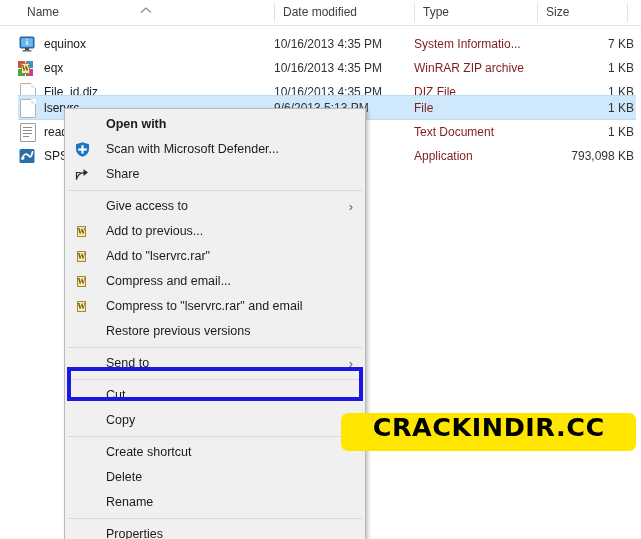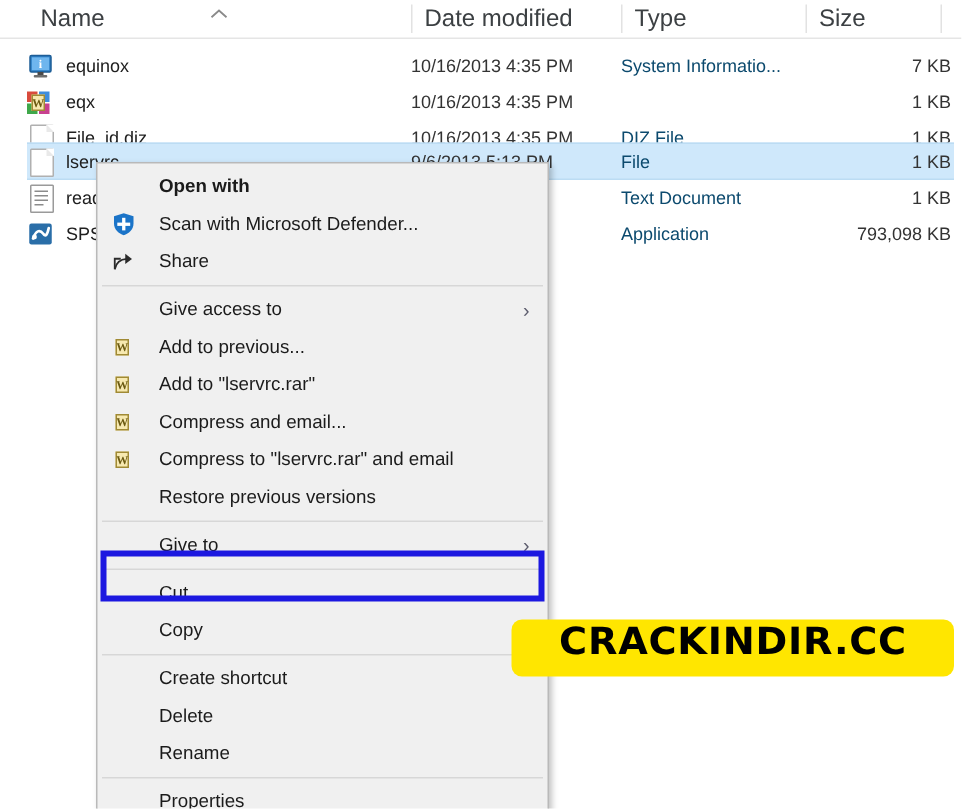--- a/index.html
+++ b/index.html
@@ -29,21 +29,21 @@
     width: 641px;
     height: 25px;
     background: #ffffff;
     border-bottom: 1px solid #e5e5e5;
   }
   .col-header .col {
     position: absolute;
     top: 0;
     height: 25px;
     line-height: 25px;
-    font-size: 16px;
+    font-size: 12px;
     color: #3c4043;
     padding-left: 9px;
     box-sizing: border-box;
     white-space: nowrap;
     overflow: hidden;
   }
   .col-sep {
     position: absolute;
     top: 3px;
     width: 1px;
@@ -77,21 +77,21 @@
     top: 0;
     height: 24px;
     line-height: 24px;
     font-size: 12px;
     color: #202020;
     white-space: nowrap;
     overflow: hidden;
   }
   .cell.name   { left: 26px;  width: 200px; }
   .cell.date   { left: 256px; width: 140px; color: #333; }
-  .cell.type   { left: 396px; width: 115px; color: #0c4a6e; }
+  .cell.type   { left: 396px; width: 115px; color: #7f1d1d; }
   .cell.size   { left: 490px; width: 126px; text-align: right; color: #333; }
 
   .ficon {
     position: absolute;
     left: 0px; top: 3px;
     width: 18px; height: 18px;
   }
 
   
   .icon-page {
@@ -281,20 +281,21 @@
   </div>
 
   <div class="row" style="top:56px;">
     <div class="ficon">
       <div class="rar-icon" style="top:2px;">
           <span>W</span>
         </div>
     </div>
     <div class="cell name">eqx</div>
     <div class="cell date">10/16/2013 4:35 PM</div>
+    <div class="cell type">WinRAR ZIP archive</div>
     <div class="cell size">1 KB</div>
   </div>
 
   <div class="row" style="top:80px;">
     <div class="ficon">
         <div class="icon-page"></div>
       </div>
     <div class="cell name">File_id.diz</div>
     <div class="cell date">10/16/2013 4:35 PM</div>
     <div class="cell type">DIZ File</div>
@@ -396,21 +397,21 @@
     <span>Compress to "lservrc.rar" and email</span>
   </div>
 
   <div class="mi">
     <span>Restore previous versions</span>
   </div>
 
   <div class="mi-sep"></div>
 
   <div class="mi">
-    <span>Give to</span>
+    <span>Send to</span>
     <span class="arrow">›</span>
   </div>
 
   <div class="mi-sep"></div>
 
   <div class="mi">
     <span>Cut</span>
   </div>
 
   <div class="mi">

